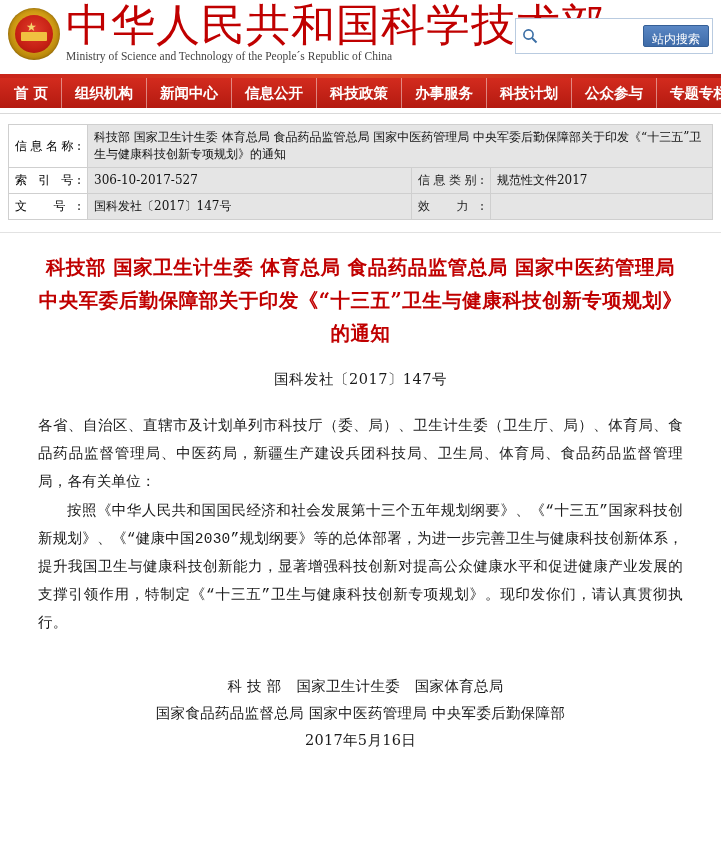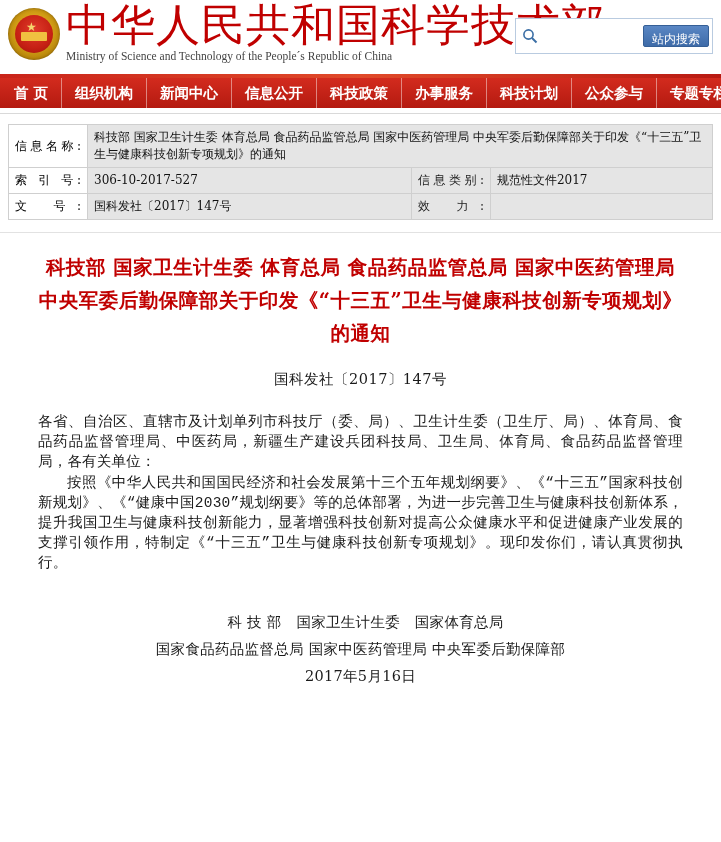--- a/index.html
+++ b/index.html
@@ -218,21 +218,21 @@
     letter-spacing: .5px;
   }
   .doc-number {
     text-align: center;
     font-size: 14.5px;
     margin-top: 20px;
     letter-spacing: .5px;
   }
   .doc-p {
     font-size: 14.5px;
-    line-height: 20px;
+    line-height: 28px;
     margin-top: 22px;
     text-align: justify;
     letter-spacing: .2px;
   }
   .doc-p.indent { text-indent: 2em; margin-top: 2px; font-family: Liberation Mono, monospace; }
   .sign {
     margin-top: 36px;
     font-size: 14.5px;
     line-height: 27px;
     text-align: center;

